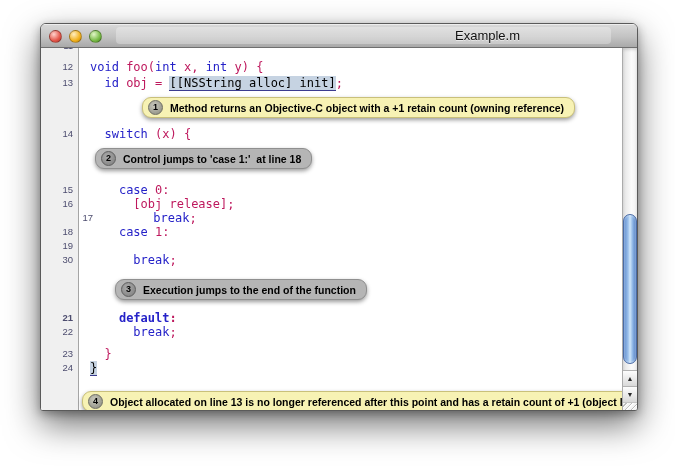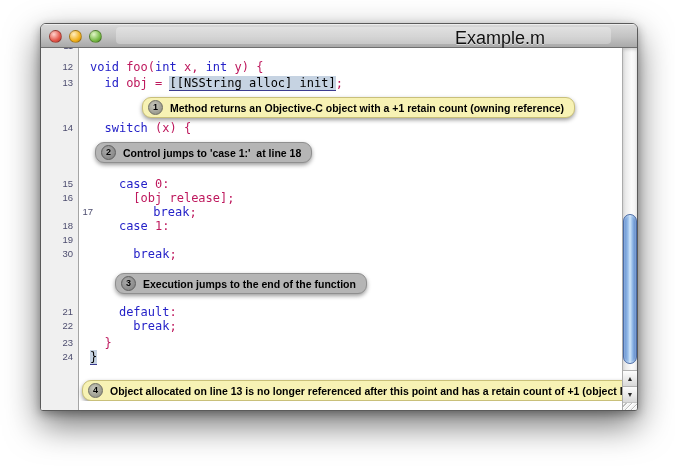--- a/index.html
+++ b/index.html
@@ -24,21 +24,21 @@
     position:absolute;left:75px;top:3px;width:495px;height:17px;
     background:rgba(255,255,255,.30);border-radius:4px;
   }
   .lights{position:absolute;left:8px;top:6px;display:flex;gap:7px;}
   .light{width:13px;height:13px;border-radius:50%;border:1px solid rgba(0,0,0,.30);box-sizing:border-box;}
   .light.close{background:radial-gradient(circle at 35% 30%,#ffd3cd,#e4564a 60%,#a8372d);}
   .light.min{background:radial-gradient(circle at 35% 30%,#ffeec2,#f2b11d 60%,#b07c10);}
   .light.zoom{background:radial-gradient(circle at 35% 30%,#e2f6c8,#78bb47 60%,#497f23);}
   .tb-title{
     position:absolute;left:414px;top:4px;
-    font-size:18px;color:#111;text-shadow:0 1px 0 rgba(255,255,255,.55);
+    font-size:13px;color:#111;text-shadow:0 1px 0 rgba(255,255,255,.55);
     white-space:nowrap;
   }
   
   .content{position:absolute;left:0;top:24px;right:0;bottom:0;display:flex;}
   .editor{position:relative;flex:1 1 auto;background:#ffffff;overflow:hidden;}
   .gutter-strip{
     position:absolute;left:0;top:0;bottom:0;width:37px;
     background:#f0f0f0;border-right:1px solid #a5a5a5;
   }
   .rows{position:relative;overflow:hidden;}
@@ -130,21 +130,21 @@
             <span class="code-cell"><span class="seg-k">void</span><span class="seg-p"> foo(</span><span class="seg-k">int</span><span class="seg-p"> x, </span><span class="seg-k">int</span><span class="seg-p"> y) {</span></span>
           </div>
           <div class="row" style="margin-top: 2px;">
             <span class="gutter-cell">13</span>
             <span class="code-cell"><span class="seg-p">  </span><span class="seg-k">id</span><span class="seg-p"> obj = </span><span class="seg-h">[[NSString alloc] init]</span><span class="seg-p">;</span></span>
           </div>
           <div class="bubble-row" style="margin-top: 6px; margin-left: 101px;"><div class="bubble yellow">
               <span class="badge">1</span>
               <span class="bubble-text">Method returns an Objective-C object with a +1 retain count (owning reference)</span>
             </div></div>
-          <div class="row" style="margin-top: 3px;">
+          <div class="row" style="margin-top: 9px;">
             <span class="gutter-cell">14</span>
             <span class="code-cell"><span class="seg-p">  </span><span class="seg-k">switch</span><span class="seg-p"> (x) {</span></span>
           </div>
           <div class="bubble-row" style="margin-top: 6px; margin-left: 54px;"><div class="bubble gray">
               <span class="badge">2</span>
               <span class="bubble-text">Control jumps to 'case 1:'  at line 18</span>
             </div></div>
           <div class="row" style="margin-top: 14px;">
             <span class="gutter-cell">15</span>
             <span class="code-cell"><span class="seg-p">    </span><span class="seg-k">case</span><span class="seg-p"> 0:</span></span>
@@ -166,29 +166,29 @@
             <span class="code-cell"><span class="seg-p">      </span></span>
           </div>
           <div class="row" style="margin-top: 0px;">
             <span class="gutter-cell">30</span>
             <span class="code-cell"><span class="seg-p">      </span><span class="seg-k">break</span><span class="seg-p">;</span></span>
           </div>
           <div class="bubble-row" style="margin-top: 11px; margin-left: 74px;"><div class="bubble gray">
               <span class="badge">3</span>
               <span class="bubble-text">Execution jumps to the end of the function</span>
             </div></div>
-          <div class="row" style="margin-top: 11px;">
+          <div class="row" style="margin-top: 11px; font-weight: bold;">
             <span class="gutter-cell">21</span>
             <span class="code-cell"><span class="seg-p">    </span><span class="seg-k">default</span><span class="seg-p">:</span></span>
           </div>
           <div class="row" style="margin-top: 0px;">
             <span class="gutter-cell">22</span>
             <span class="code-cell"><span class="seg-p">      </span><span class="seg-k">break</span><span class="seg-p">;</span></span>
           </div>
-          <div class="row" style="margin-top: 3px;">
+          <div class="row" style="margin-top: 8px;">
             <span class="gutter-cell">23</span>
             <span class="code-cell"><span class="seg-p">  }</span></span>
           </div>
           <div class="row" style="margin-top: 0px;">
             <span class="gutter-cell">24</span>
             <span class="code-cell"><span class="seg-h">}</span></span>
           </div>
           <div class="bubble-row" style="margin-top: 15px; margin-left: 41px;"><div class="bubble yellow">
               <span class="badge">4</span>
               <span class="bubble-text">Object allocated on line 13 is no longer referenced after this point and has a retain count of +1 (object leaked)</span>

